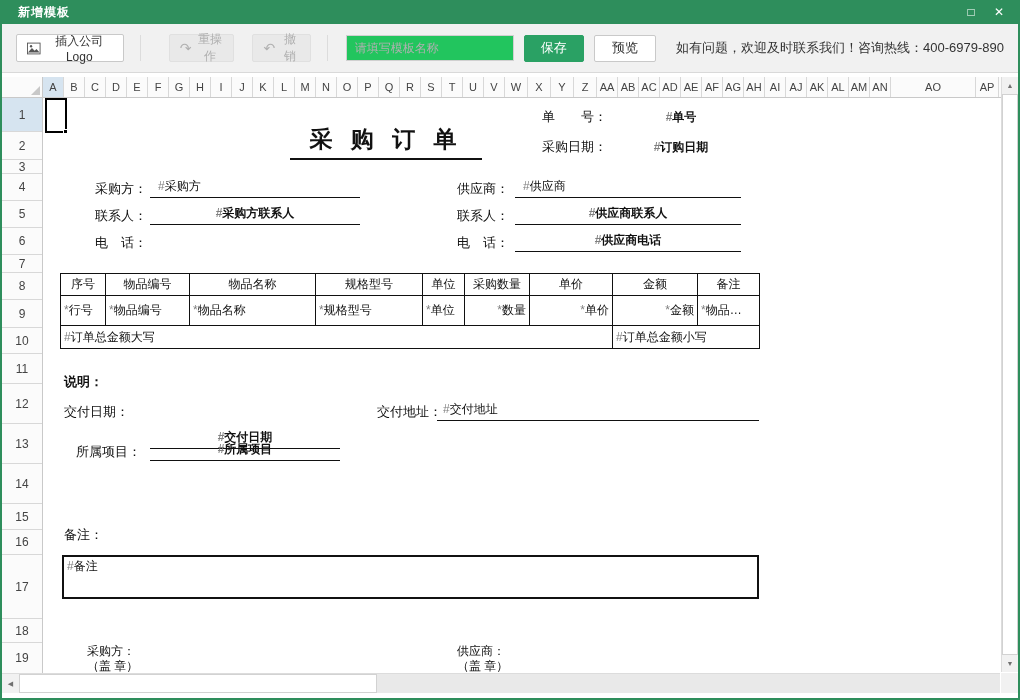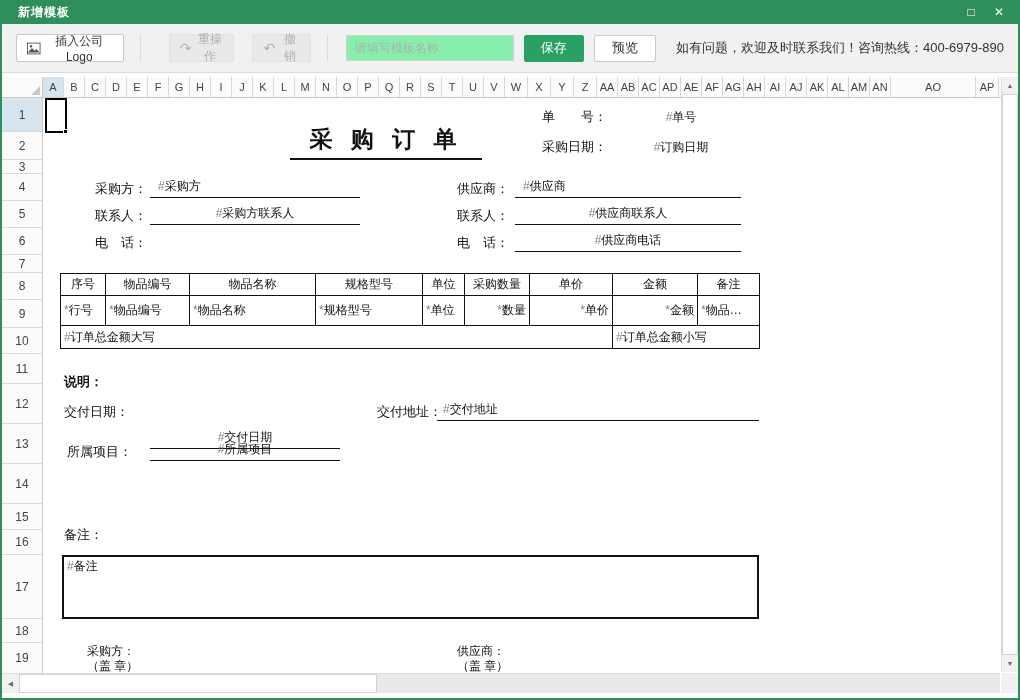--- a/index.html
+++ b/index.html
@@ -11,21 +11,21 @@
   .wtitle{color:#fff;font-size:12px;font-weight:bold;letter-spacing:1px;}
   .winbtns{margin-left:auto;display:flex;gap:6px;}
   .wbtn{color:#fff;font-size:12px;width:22px;text-align:center;cursor:pointer;line-height:20px;}
 
   
   .toolbar{position:absolute;top:22px;left:-2px;right:-2px;height:49px;background:#f1f1f1;border-bottom:1px solid #d9d9d9;display:flex;align-items:center;padding:0 16px;}
   .btn{height:28px;border:1px solid #c9c9c9;background:#fff;color:#333;font-size:12px;display:inline-flex;align-items:center;justify-content:center;gap:5px;border-radius:2px;padding:0 10px;cursor:pointer;}
   .btn.gray{background:#e9e9e9;border:1px solid #e0e0e0;color:#b0b0b0;cursor:default;}
   .ico{font-size:14px;line-height:1;}
   .sep{width:1px;height:26px;background:#dcdcdc;margin:0 16px;}
-  .tpl-input{width:168px;height:26px;border:1px solid #d0d0d0;padding:0 8px;font-size:12px;color:#333;margin-left:2px;background:#86efac;}
+  .tpl-input{width:168px;height:26px;border:1px solid #d0d0d0;padding:0 8px;font-size:12px;color:#333;margin-left:2px;background:#22c55e;}
   .tpl-input::placeholder{color:#b0b0b0;}
   .save-btn{width:65px;height:27px;background:#2aa164;border:1px solid #2aa164;color:#fff;font-size:13px;margin-left:10px;border-radius:2px;cursor:pointer;}
   .prev-btn{width:67px;height:27px;background:#fff;border:1px solid #c9c9c9;color:#333;font-size:13px;margin-left:10px;border-radius:2px;cursor:pointer;}
   .help{margin-left:20px;font-size:13px;color:#333;white-space:nowrap;}
 
   
   .sheet{position:absolute;top:71px;left:0;right:0;bottom:0;background:#fff;}
   .col-strip{position:absolute;top:4px;left:0;right:17px;height:21px;display:flex;border-bottom:1px solid #c9c9c9;background:#fbfbfb;overflow:hidden;}
   .corner{width:41px;border-right:1px solid #c9c9c9;position:relative;flex:none;}
   .corner::after{content:"";position:absolute;right:2px;bottom:2px;border-left:9px solid transparent;border-bottom:9px solid #c8c8c8;}
@@ -51,22 +51,22 @@
   .selcell{left:1px;top:0;width:22px;height:35px;border:2px solid #000;}
   .fill-handle{position:absolute;right:-3px;bottom:-3px;width:5px;height:5px;background:#000;border:1px solid #fff;}
   .form-title{left:246px;top:26px;width:192px;text-align:center;font-size:23px;font-weight:bold;letter-spacing:6px;border-bottom:2px solid #111;padding-bottom:3px;color:#111;}
   .lab{font-size:13px;color:#111;}
   .val{font-size:12px;color:#111;}
   .mk{color:#808080;}
   .uline{display:inline-block;border-bottom:1px solid #111;padding-bottom:2px;overflow:hidden;white-space:nowrap;}
   .frow{position:absolute;height:20px;}
   .frow .flabel{position:absolute;top:2px;}
   .frow .fline{position:absolute;top:0;height:20px;}
-  .tc{text-align:center;}
-  .remark-box{left:18px;top:457px;width:697px;height:64px;border:2px solid #111;padding:1px 3px;}
+  .tc{text-align:center;font-weight:bold;}
+  .remark-box{left:18px;top:457px;width:697px;height:44px;border:2px solid #111;padding:1px 3px;}
   .sign{line-height:15px;font-size:12px;}
   .bold{font-weight:bold;}
 
   
   .items{position:absolute;left:16px;top:175px;border-collapse:collapse;table-layout:fixed;}
   .items td{border:1px solid #111;font-size:12px;color:#111;padding:0 3px;overflow:hidden;white-space:nowrap;}
   .items tr.hrow td{height:22px;text-align:center;}
   .items tr.drow td{height:30px;}
   .items tr.trow td{height:23px;}
 </style>
@@ -254,21 +254,21 @@
 
       <span class="abs lab bold" style="left:20px;top:275px;">说明：</span>
 
       <div class="frow" style="left:0;top:303px;width:956px;">
         <span class="flabel lab" style="left:20px;">交付日期：</span>
         <span class="fline uline val ph tc" style="left:106px;width:190px;margin-top:28px;"><span class="mk">#</span>交付日期</span>
         <span class="flabel lab" style="left:333px;">交付地址：</span>
         <span class="fline uline val ph" style="left:393px;width:322px;padding-left:6px;"><span class="mk">#</span>交付地址</span>
       </div>
       <div class="frow" style="left:0;top:343px;width:956px;">
-        <span class="flabel lab" style="left:23px;">所属项目：</span>
+        <span class="flabel lab" style="left:32px;">所属项目：</span>
         <span class="fline uline val ph tc" style="left:106px;width:190px;"><span class="mk">#</span>所属项目</span>
       </div>
 
       <span class="abs lab" style="left:20px;top:428px;">备注：</span>
       <div class="abs remark-box">
         <span class="val ph"><span class="mk">#</span>备注</span>
       </div>
 
       <div class="abs sign" style="left:43px;top:546px;">
         <div>采购方：</div>

